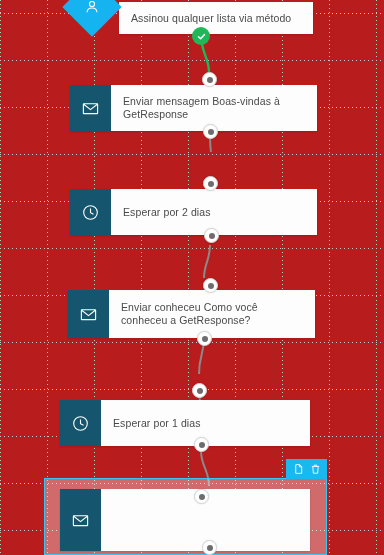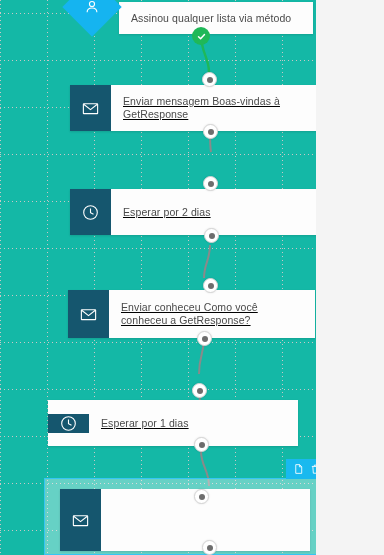--- a/index.html
+++ b/index.html
@@ -7,23 +7,23 @@
   html, body {
     width: 384px;
     height: 555px;
     overflow: hidden;
     background: #f4f4f4;
     font-family: "Liberation Sans", sans-serif;
   }
 
   #canvas {
     position: relative;
-    width: 316px;
+    width: 384px;
     height: 555px;
-    background-color: #14b8a6;
+    background-color: #b91c1c;
     overflow: hidden;
   }
   .grid-h, .grid-v { position: absolute; pointer-events: none; }
   .grid-h {
     left: 0; width: 384px; height: 1px;
     background-image: linear-gradient(to right, #c7c7c7 1px, transparent 1px);
     background-size: 4px 1px;
   }
   .grid-v {
     top: 0; width: 1px; height: 555px;
@@ -34,21 +34,20 @@
   
   #links { position: absolute; inset: 0; pointer-events: none; }
 
   
   .node {
     position: absolute;
     display: flex;
     align-items: stretch;
     background: #fdfdfd;
     box-shadow: 0 1px 2px rgba(0,0,0,0.13);
-    text-decoration: underline;
   }
   .node-icon {
     width: 41px;
     flex: 0 0 41px;
     background: #15566e;
     display: flex;
     align-items: center;
     justify-content: center;
     color: #ffffff;
   }
@@ -234,21 +233,21 @@
   <div class="node" style="left:68px; top:290px; width:247px; height:48px;">
     <div class="node-icon">
       <svg width="19" height="19" viewBox="0 0 24 24" fill="none" stroke="#ffffff" stroke-width="1.4">
         <rect x="3" y="6" width="18" height="12.5" rx="0.5"></rect>
         <path d="M3.4 6.6 L12 13.4 L20.6 6.6"></path>
       </svg>
     </div>
     <div class="node-label">Enviar conheceu Como você conheceu a GetResponse?</div>
   </div>
 
-  <div class="node" style="left:48px; top:400px; width:250px; height:46px;align-items:center;">
+  <div class="node" style="left:60px; top:400px; width:250px; height:46px;">
     <div class="node-icon">
       <svg width="19" height="19" viewBox="0 0 24 24" fill="none" stroke="#ffffff" stroke-width="1.4">
         <circle cx="12" cy="12" r="8.6"></circle>
         <path d="M12 6.8 V12.2 L15.8 14.2"></path>
       </svg>
     </div>
     <div class="node-label">Esperar por 1 dias</div>
   </div>
 
   <div class="selection" style="left:44px; top:478px; width:283px; height:77px;">

